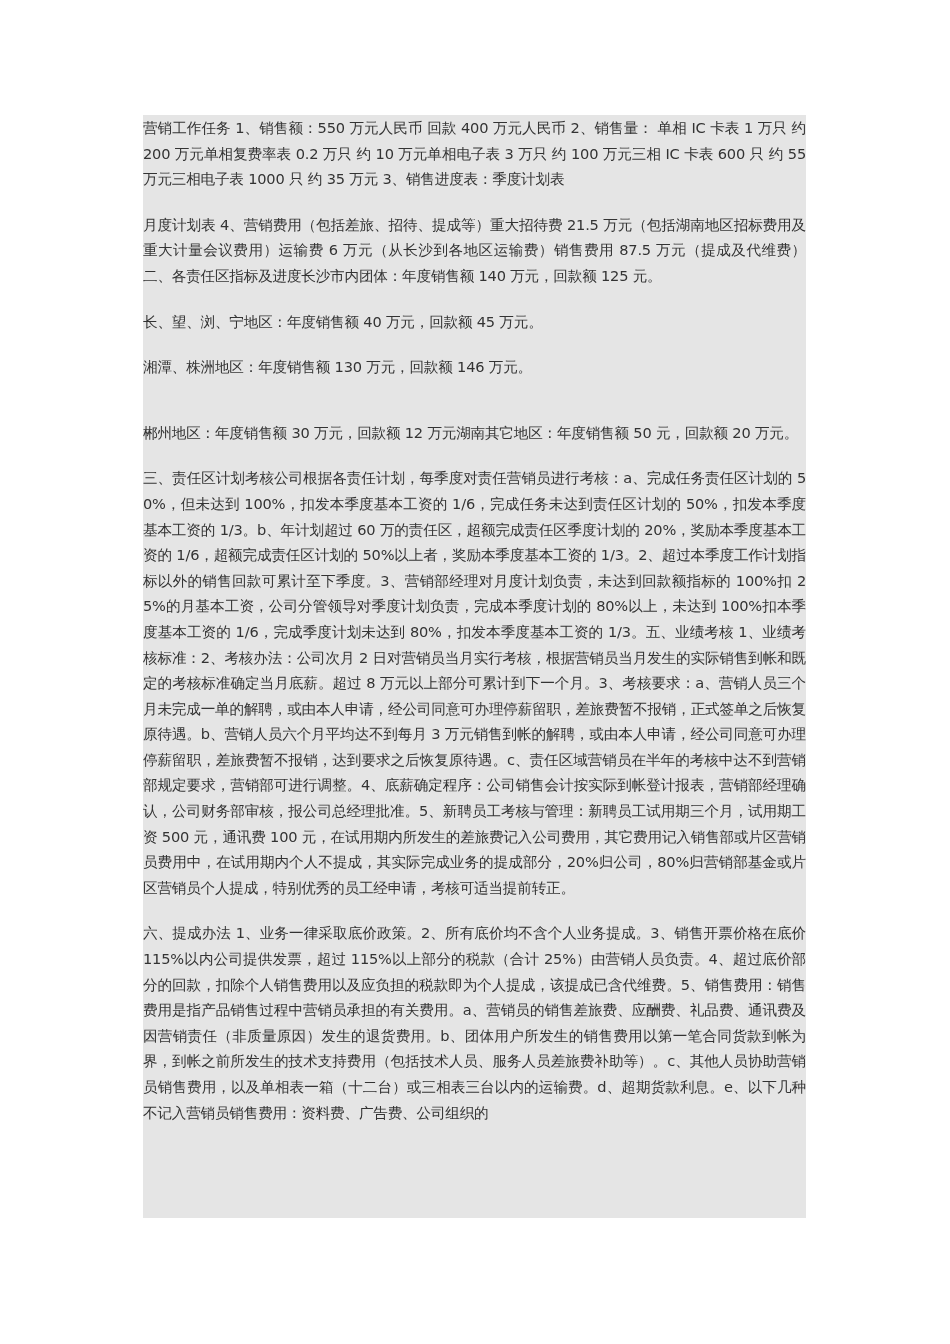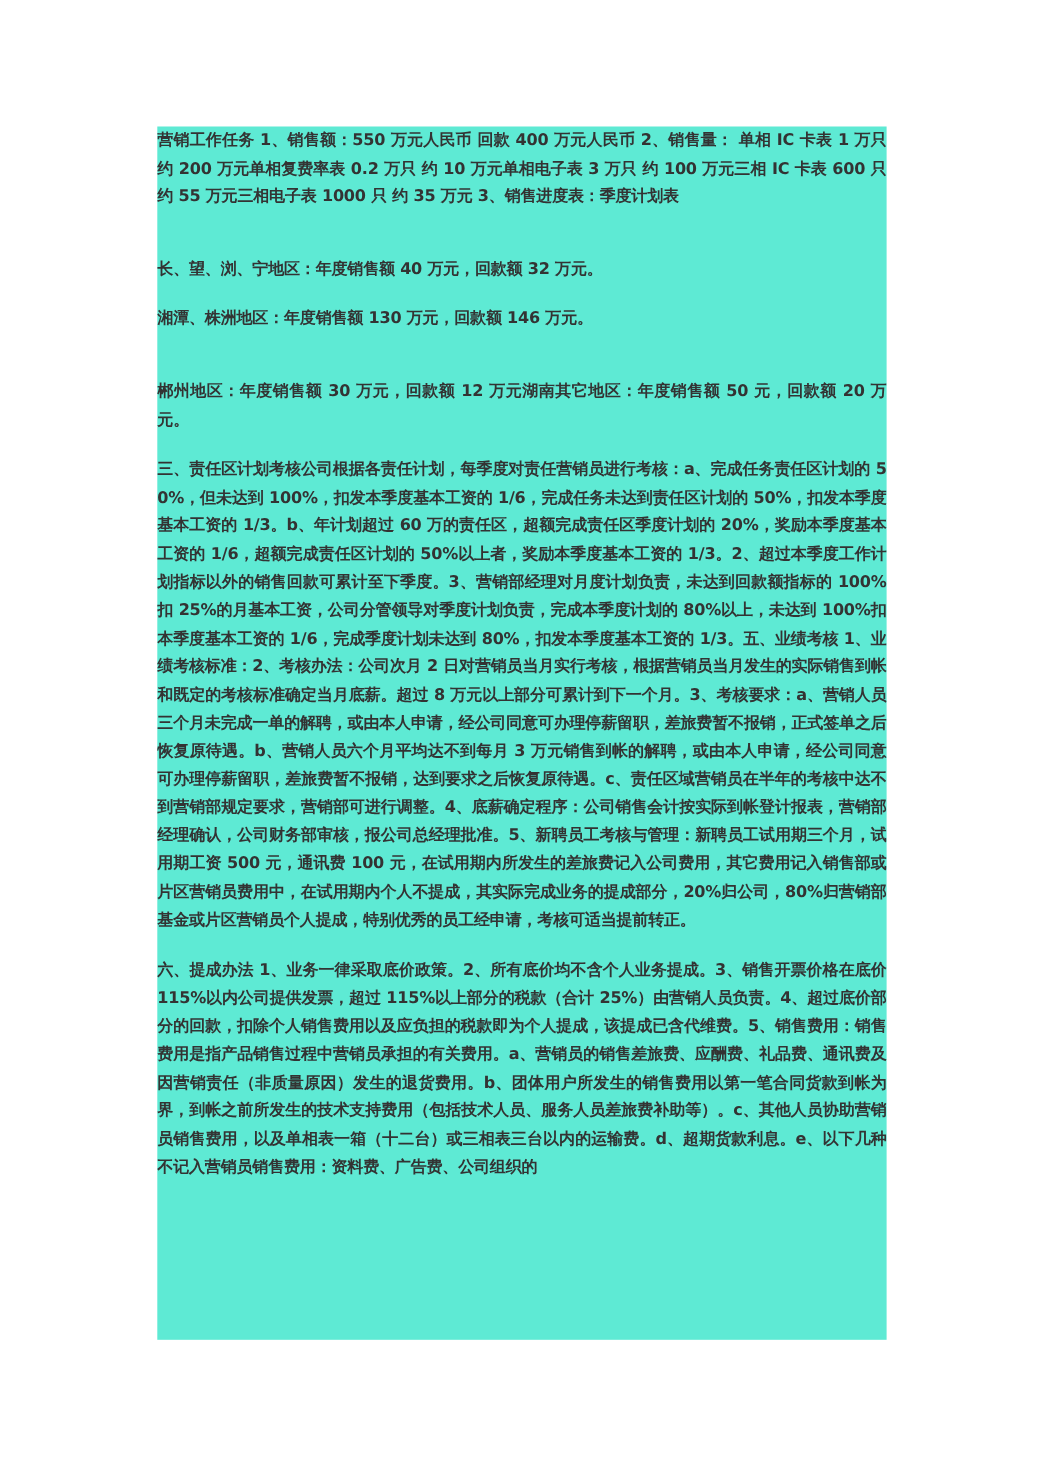--- a/index.html
+++ b/index.html
@@ -13,45 +13,45 @@
       position: relative;
       overflow: hidden;
       font-family: "DejaVu Sans", "Liberation Sans", sans-serif;
     }
     .page-content {
       position: absolute;
       left: 143px;
       top: 115px;
       width: 663px;
       height: 1103px;
-      background: #5eead4;
+      background: #e5e5e5;
       overflow: hidden;
-      font-weight: bold;
     }
     .para {
       margin: 0;
       font-size: 14.6px;
       line-height: 25.6px;
       color: #333333;
       letter-spacing: -0.2px;
       text-align: justify;
       word-break: break-all;
     }
     .gap {
       height: 20px;
     }
   </style>
 </head>
 <body>
 
 <div class="page-content">
   <p class="para">营销工作任务 1、销售额：550 万元人民币 回款 400 万元人民币 2、销售量： 单相 IC 卡表 1 万只 约 200 万元单相复费率表 0.2 万只 约 10 万元单相电子表 3 万只 约 100 万元三相 IC 卡表 600 只 约 55 万元三相电子表 1000 只 约 35 万元 3、销售进度表：季度计划表</p>
   <div class="gap"></div>
+  <p class="para">月度计划表 4、营销费用（包括差旅、招待、提成等）重大招待费 21.5 万元（包括湖南地区招标费用及重大计量会议费用）运输费 6 万元（从长沙到各地区运输费）销售费用 87.5 万元（提成及代维费） 二、各责任区指标及进度长沙市内团体：年度销售额 140 万元，回款额 125 元。</p>
   <div class="gap"></div>
-  <p class="para">长、望、浏、宁地区：年度销售额 40 万元，回款额 32 万元。</p>
+  <p class="para">长、望、浏、宁地区：年度销售额 40 万元，回款额 45 万元。</p>
   <div class="gap"></div>
   <p class="para">湘潭、株洲地区：年度销售额 130 万元，回款额 146 万元。</p>
   <div class="gap"></div>
   <div class="gap"></div>
   <p class="para">郴州地区：年度销售额 30 万元，回款额 12 万元湖南其它地区：年度销售额 50 元，回款额 20 万元。</p>
   <div class="gap"></div>
   <p class="para">三、责任区计划考核公司根据各责任计划，每季度对责任营销员进行考核：a、完成任务责任区计划的 50%，但未达到 100%，扣发本季度基本工资的 1/6，完成任务未达到责任区计划的 50%，扣发本季度基本工资的 1/3。b、年计划超过 60 万的责任区，超额完成责任区季度计划的 20%，奖励本季度基本工资的 1/6，超额完成责任区计划的 50%以上者，奖励本季度基本工资的 1/3。2、超过本季度工作计划指标以外的销售回款可累计至下季度。3、营销部经理对月度计划负责，未达到回款额指标的 100%扣 25%的月基本工资，公司分管领导对季度计划负责，完成本季度计划的 80%以上，未达到 100%扣本季度基本工资的 1/6，完成季度计划未达到 80%，扣发本季度基本工资的 1/3。五、业绩考核 1、业绩考核标准：2、考核办法：公司次月 2 日对营销员当月实行考核，根据营销员当月发生的实际销售到帐和既定的考核标准确定当月底薪。超过 8 万元以上部分可累计到下一个月。3、考核要求：a、营销人员三个月未完成一单的解聘，或由本人申请，经公司同意可办理停薪留职，差旅费暂不报销，正式签单之后恢复原待遇。b、营销人员六个月平均达不到每月 3 万元销售到帐的解聘，或由本人申请，经公司同意可办理停薪留职，差旅费暂不报销，达到要求之后恢复原待遇。c、责任区域营销员在半年的考核中达不到营销部规定要求，营销部可进行调整。4、底薪确定程序：公司销售会计按实际到帐登计报表，营销部经理确认，公司财务部审核，报公司总经理批准。5、新聘员工考核与管理：新聘员工试用期三个月，试用期工资 500 元，通讯费 100 元，在试用期内所发生的差旅费记入公司费用，其它费用记入销售部或片区营销员费用中，在试用期内个人不提成，其实际完成业务的提成部分，20%归公司，80%归营销部基金或片区营销员个人提成，特别优秀的员工经申请，考核可适当提前转正。</p>
   <div class="gap"></div>
   <p class="para">六、提成办法 1、业务一律采取底价政策。2、所有底价均不含个人业务提成。3、销售开票价格在底价 115%以内公司提供发票，超过 115%以上部分的税款（合计 25%）由营销人员负责。4、超过底价部分的回款，扣除个人销售费用以及应负担的税款即为个人提成，该提成已含代维费。5、销售费用：销售费用是指产品销售过程中营销员承担的有关费用。a、营销员的销售差旅费、应酬费、礼品费、通讯费及因营销责任（非质量原因）发生的退货费用。b、团体用户所发生的销售费用以第一笔合同货款到帐为界，到帐之前所发生的技术支持费用（包括技术人员、服务人员差旅费补助等）。c、其他人员协助营销员销售费用，以及单相表一箱（十二台）或三相表三台以内的运输费。d、超期货款利息。e、以下几种不记入营销员销售费用：资料费、广告费、公司组织的</p>
 </div>

